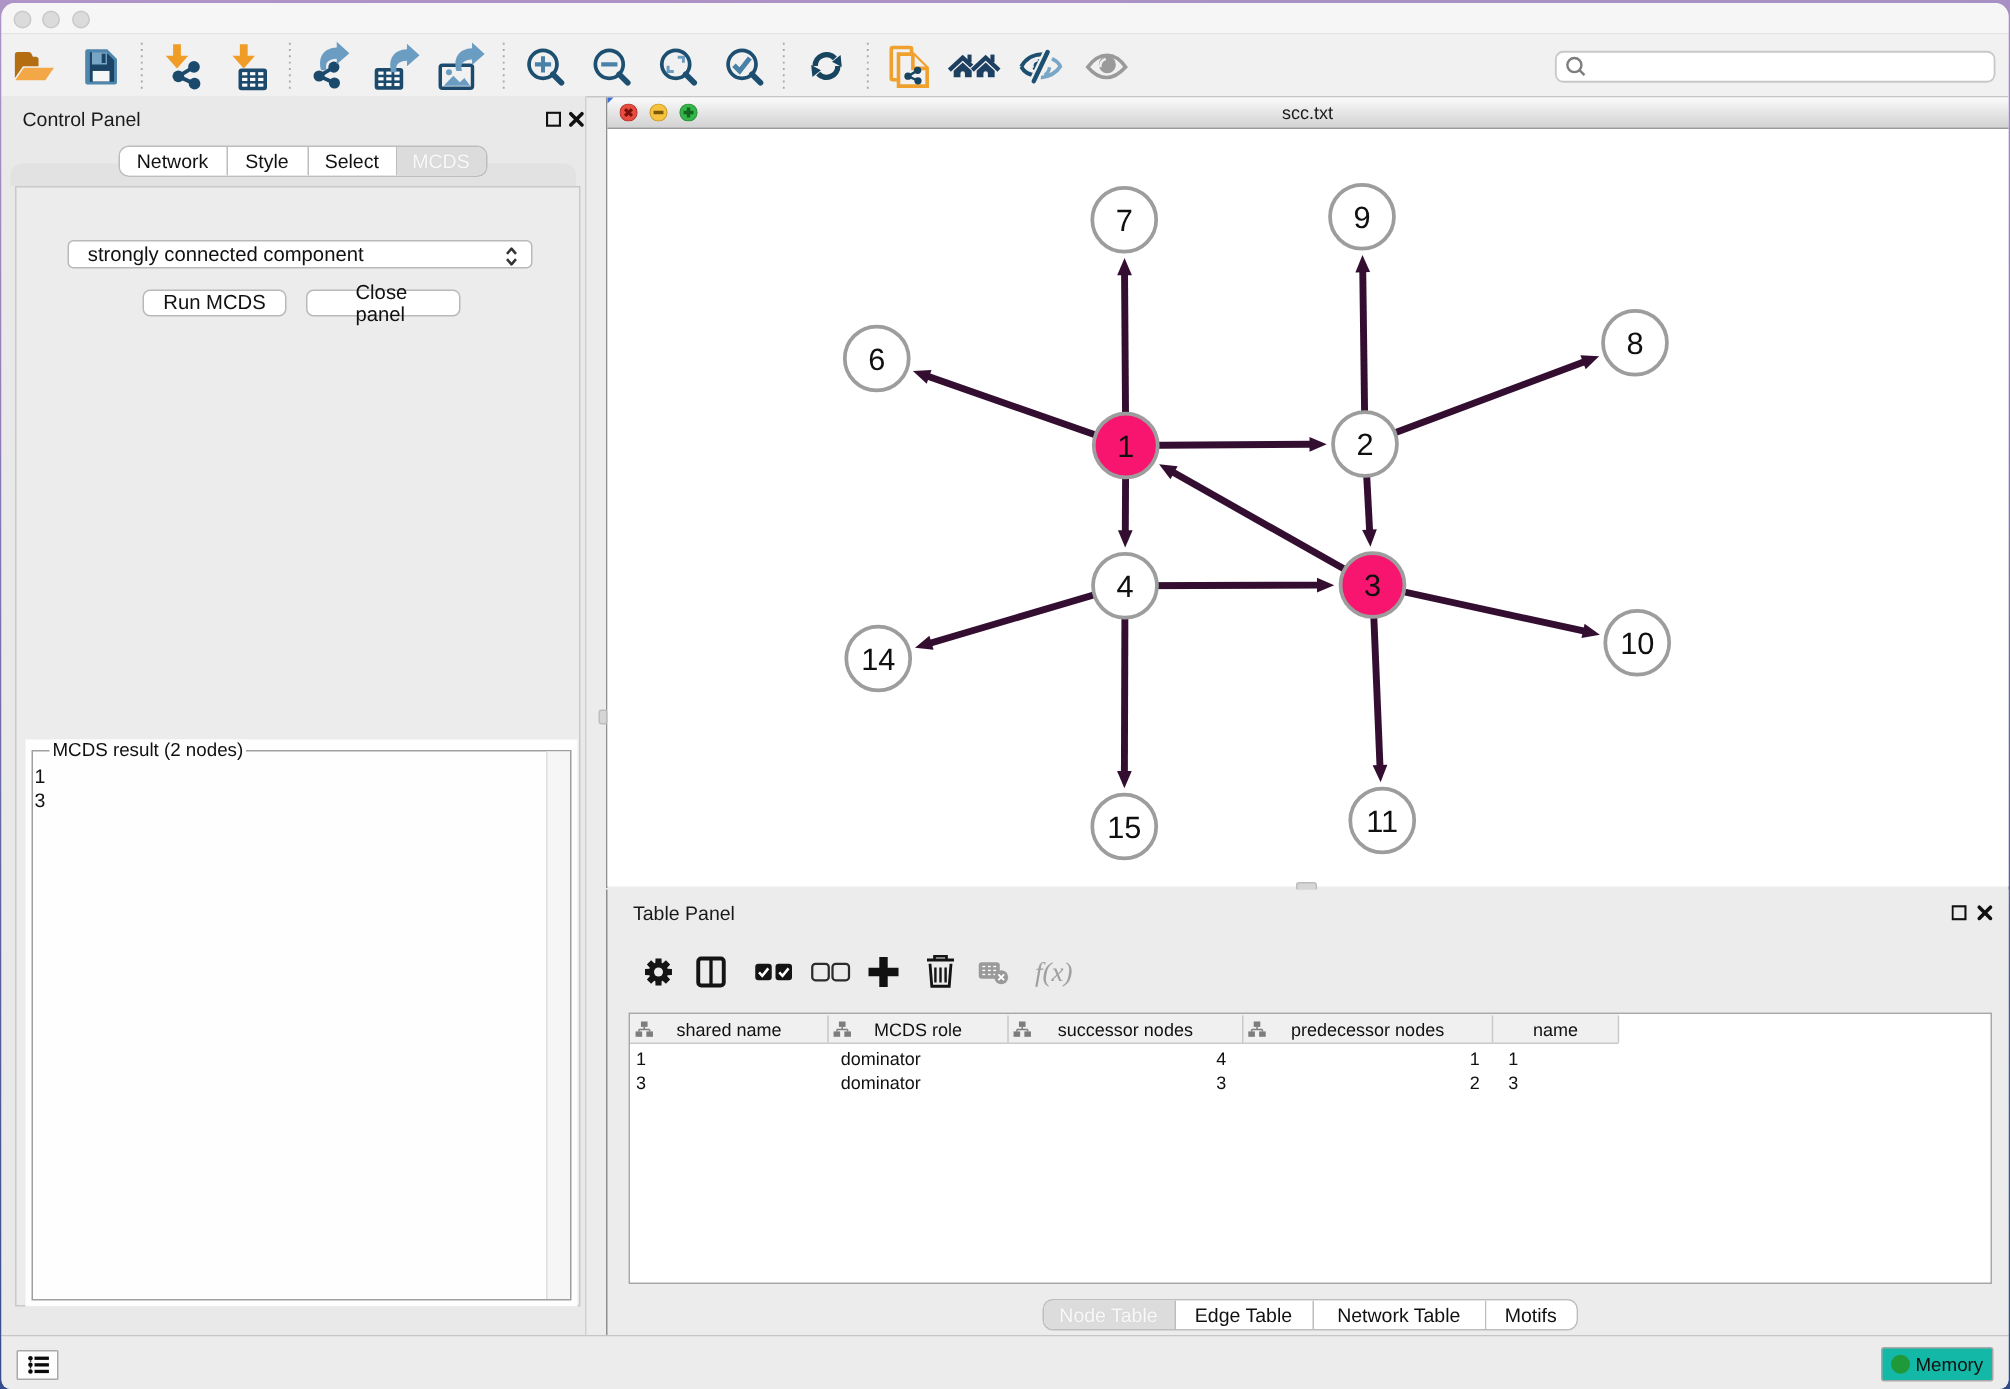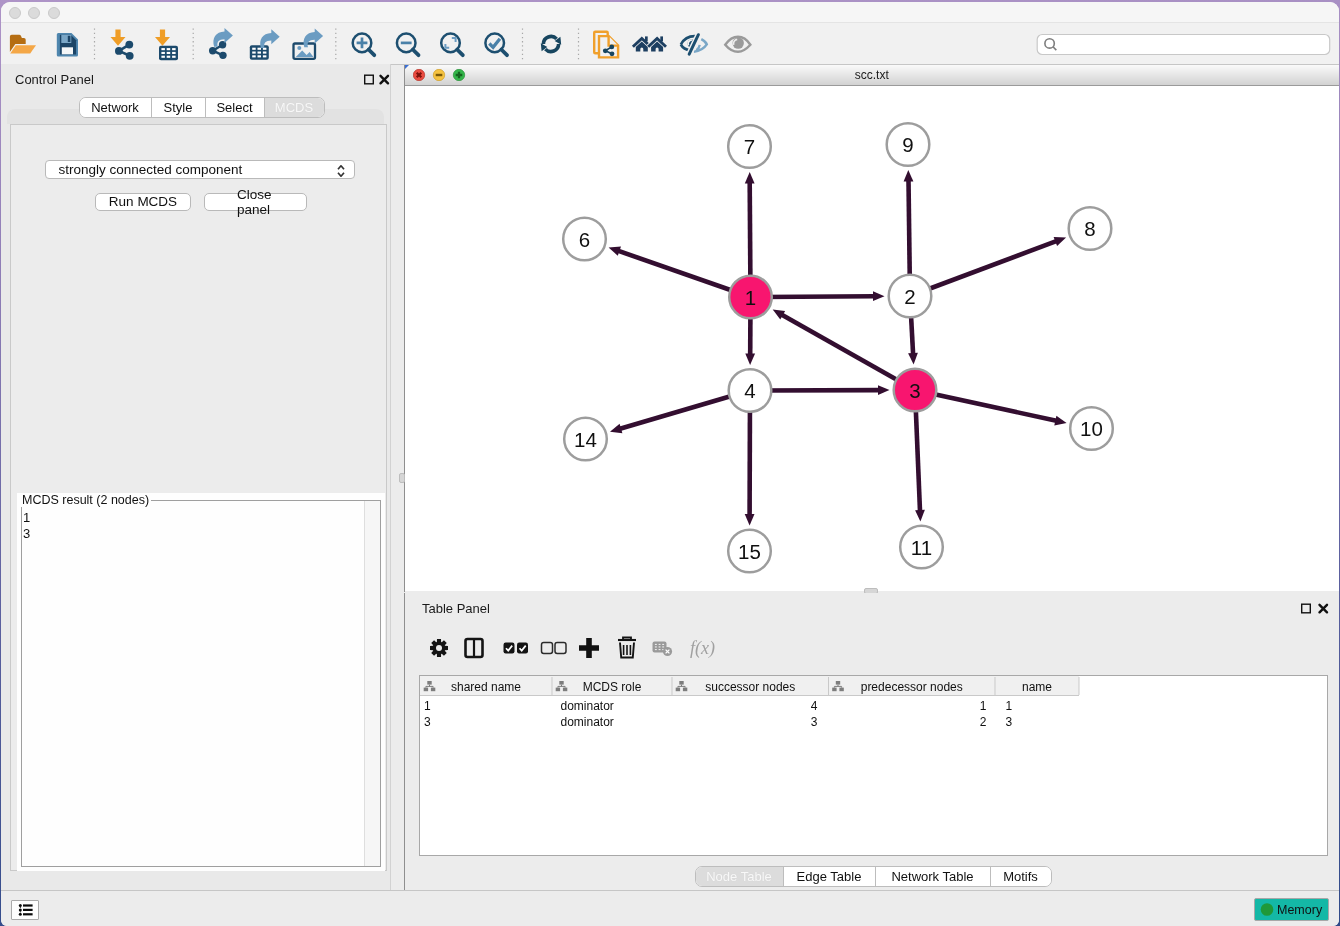--- a/index.html
+++ b/index.html
@@ -170,21 +170,21 @@
     <div class="abs" style="left:43.5px;top:96px;width:310px;height:18.5px;background:#fff;border:1px solid #b9b9b9;border-radius:4px;box-sizing:border-box;">
 <div class="abs" style="left:13px;top:1px;font-size:13.5px;color:#111;">strongly connected component</div>
 <svg class="abs" style="right:8px;top:2.5px;" width="10" height="14" viewBox="0 0 10 14">
 <path d="M2,5.2 L5,1.8 L8,5.2 M2,8.8 L5,12.2 L8,8.8" fill="none" stroke="#333" stroke-width="1.7" stroke-linejoin="round"></path>
 </svg>
     </div>
     <div class="btn" style="left:94px;top:128.5px;width:96px;height:18.5px;">Run MCDS</div>
     <div class="btn" style="left:203px;top:128.5px;width:103px;height:18.5px;padding-left:32px;">Close panel</div>
     <div class="abs" style="left:16px;top:429px;width:368px;height:378px;background:#fefefe;">
 <div class="abs" style="left:3.5px;top:7px;width:360px;height:367px;border:1px solid #9f9f9f;box-sizing:border-box;"></div>
-<div class="abs" style="left:3px;top:0px;height:14px;background:#fefefe;padding:0 2px;font-size:12.5px;color:#111;">MCDS result (2 nodes)</div>
+<div class="abs" style="left:16px;top:0px;height:14px;background:#fefefe;padding:0 2px;font-size:12.5px;color:#111;">MCDS result (2 nodes)</div>
 <div class="abs" style="left:6px;top:17px;font-size:13px;color:#111;line-height:16px;">1<br>3</div>
 <div class="abs" style="left:347px;top:8px;width:15.5px;height:365px;background:#f6f6f6;border-left:1px solid #dedede;box-sizing:border-box;"></div>
 </div>
   </div>
 <div class="abs" style="left:404px;top:64.5px;width:934.5px;height:527px;border-left:1.4px solid #8f8f8f;box-sizing:border-box;">
     <div class="abs" style="left:0;top:0;width:100%;height:21.5px;background:linear-gradient(#fafafa,#d2d2d2);border-bottom:1px solid #9a9a9a;box-sizing:border-box;">
 <div class="abs" style="left:0;top:3px;width:100%;text-align:center;font-size:12px;color:#1a1a1a;">scc.txt</div>
 <svg class="abs" style="left:8px;top:4.5px;" width="62" height="12" viewBox="0 0 62 12">
 <circle cx="6" cy="6" r="5.7" fill="#ea4b40" stroke="#b6352b" stroke-width="0.7"></circle>
 <path d="M3.7,3.7 L8.3,8.3 M8.3,3.7 L3.7,8.3" stroke="#7c120c" stroke-width="2.2"></path>

